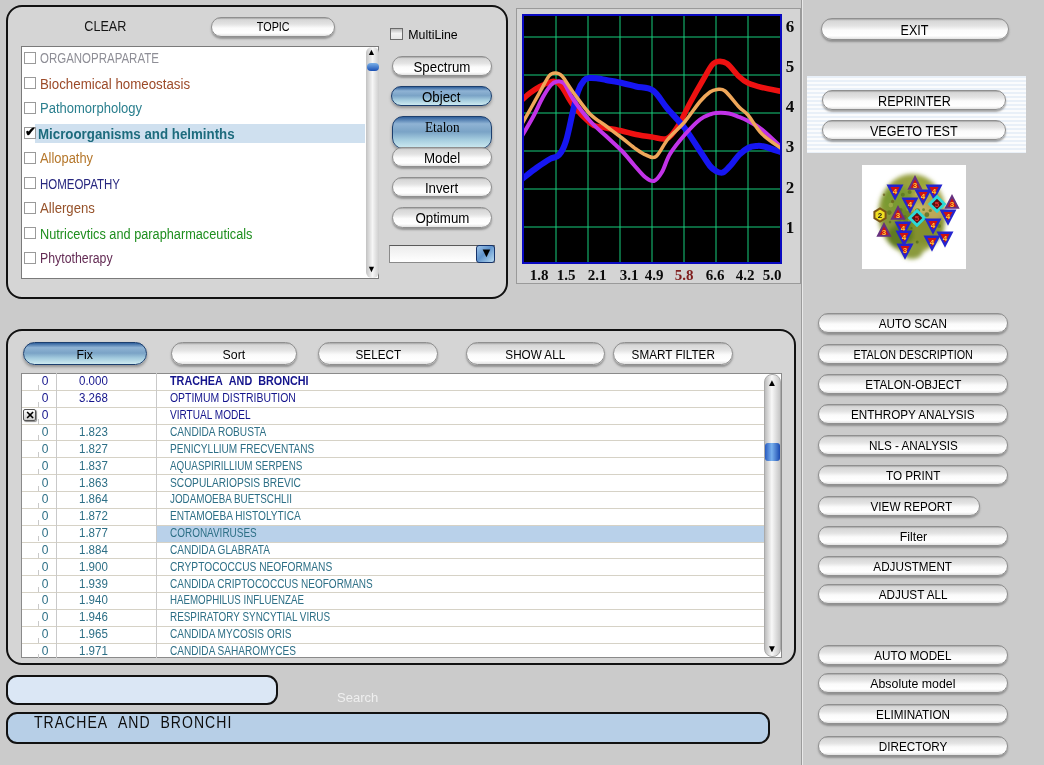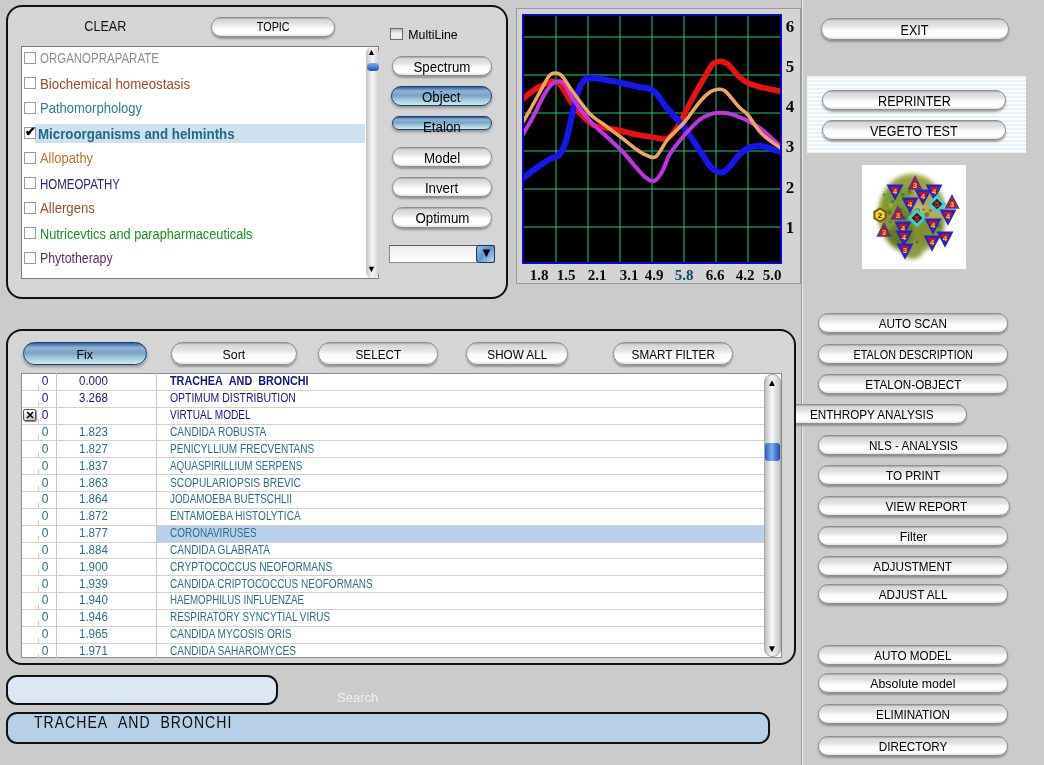--- a/index.html
+++ b/index.html
@@ -55,21 +55,21 @@
 <div class="abs" style="left:366px;top:47px;width:13px;height:231px;background:linear-gradient(90deg,#c2c2c2,#f6f6f6 50%,#cdcdcd);border-radius:6px;"></div>
 <div class="lbl" style="left:367px;top:47px;font-size:9px;color:#000;">▲</div>
 <div class="lbl" style="left:367px;top:264px;font-size:9px;color:#000;">▼</div>
 <div class="abs" style="left:367px;top:63px;width:12px;height:8px;border-radius:4px;background:linear-gradient(#7ab0e8,#1a50b4);"></div>
 
 <div class="abs" style="left:390px;top:28px;width:13px;height:12px;border:1px solid #6a6a6a;background:linear-gradient(#b8b8b8,#f2f2f2 45%,#e6e6e6);"></div>
 <div class="lbl" style="left:407px;top:27px;font-size:13px;color:#000;"><span class="t95">MultiLine</span></div>
 
 <div class="btn" style="left:392px;top:56px;width:100px;height:20px;border-radius:11px;font-size:14px;line-height:20px;"><span class="t95">Spectrum</span></div>
 <div class="btnb" style="left:391px;top:86px;width:101px;height:20px;border-radius:11px;font-size:14px;line-height:20px;"><span class="t95">Object</span></div>
-<div class="btnb" style="left:392px;top:116px;width:100px;height:14px;border-radius:11px;font-size:14px;line-height:21px;"><span class="t95">Etalon</span></div>
+<div class="btnb" style="left:392px;top:116px;width:100px;height:33px;border-radius:11px;font-size:14px;line-height:21px;font-family:Liberation Serif, serif;"><span class="t95">Etalon</span></div>
 <div class="btn" style="left:392px;top:147px;width:100px;height:20px;border-radius:11px;font-size:14px;line-height:20px;"><span class="t95">Model</span></div>
 <div class="btn" style="left:392px;top:177px;width:100px;height:20px;border-radius:11px;font-size:14px;line-height:20px;"><span class="t95">Invert</span></div>
 <div class="btn" style="left:392px;top:207px;width:100px;height:21px;border-radius:11px;font-size:14px;line-height:21px;"><span class="t95">Optimum</span></div>
 
 <div class="abs" style="left:389px;top:245px;width:106px;height:18px;border:1px solid #8a8a8a;border-top-color:#5a5a5a;background:linear-gradient(#ececec,#ffffff);"></div>
 <div class="abs" style="left:476px;top:245px;width:19px;height:18px;border:1px solid #16336a;border-radius:3px;background:linear-gradient(135deg,#9cc2e8 0%,#5f93cc 45%,#b9dcf2 100%);"></div>
 <div class="lbl" style="left:480px;top:245px;font-size:13px;color:#000;">▼</div>
 
 <div class="abs" style="left:516px;top:8px;width:285px;height:276px;background:#d4d4d4;border:1px solid #9a9a9a;"></div>
 <div class="abs" style="left:522px;top:14px;width:260px;height:250px;background:#000;border:2px solid #0a0ac0;">
@@ -103,21 +103,21 @@
 <div class="lbl" style="left:783px;top:97px;width:14px;text-align:center;font-family:'Liberation Serif',serif;font-weight:bold;font-size:17px;color:#0a0a0a;">4</div>
 <div class="lbl" style="left:783px;top:137px;width:14px;text-align:center;font-family:'Liberation Serif',serif;font-weight:bold;font-size:17px;color:#0a0a0a;">3</div>
 <div class="lbl" style="left:783px;top:178px;width:14px;text-align:center;font-family:'Liberation Serif',serif;font-weight:bold;font-size:17px;color:#0a0a0a;">2</div>
 <div class="lbl" style="left:783px;top:218px;width:14px;text-align:center;font-family:'Liberation Serif',serif;font-weight:bold;font-size:17px;color:#0a0a0a;">1</div>
 
 <div class="lbl" style="left:525px;top:267px;width:28px;text-align:center;font-family:'Liberation Serif',serif;font-weight:bold;font-size:15px;color:#0a0a0a;">1.8</div>
 <div class="lbl" style="left:552px;top:267px;width:28px;text-align:center;font-family:'Liberation Serif',serif;font-weight:bold;font-size:15px;color:#0a0a0a;">1.5</div>
 <div class="lbl" style="left:583px;top:267px;width:28px;text-align:center;font-family:'Liberation Serif',serif;font-weight:bold;font-size:15px;color:#0a0a0a;">2.1</div>
 <div class="lbl" style="left:615px;top:267px;width:28px;text-align:center;font-family:'Liberation Serif',serif;font-weight:bold;font-size:15px;color:#0a0a0a;">3.1</div>
 <div class="lbl" style="left:640px;top:267px;width:28px;text-align:center;font-family:'Liberation Serif',serif;font-weight:bold;font-size:15px;color:#0a0a0a;">4.9</div>
-<div class="lbl" style="left:670px;top:267px;width:28px;text-align:center;font-family:'Liberation Serif',serif;font-weight:bold;font-size:15px;color:#0c4a6e;">5.8</div>
+<div class="lbl" style="left:670px;top:267px;width:28px;text-align:center;font-family:'Liberation Serif',serif;font-weight:bold;font-size:15px;color:#7f1d1d;">5.8</div>
 <div class="lbl" style="left:701px;top:267px;width:28px;text-align:center;font-family:'Liberation Serif',serif;font-weight:bold;font-size:15px;color:#0a0a0a;">6.6</div>
 <div class="lbl" style="left:731px;top:267px;width:28px;text-align:center;font-family:'Liberation Serif',serif;font-weight:bold;font-size:15px;color:#0a0a0a;">4.2</div>
 <div class="lbl" style="left:758px;top:267px;width:28px;text-align:center;font-family:'Liberation Serif',serif;font-weight:bold;font-size:15px;color:#0a0a0a;">5.0</div>
 
 <div class="abs" style="left:801px;top:0;width:1px;height:765px;background:#9b9b9b;"></div>
 <div class="abs" style="left:802px;top:0;width:1px;height:765px;background:#e9e9e9;"></div>
 
 <div class="btn" style="left:821px;top:18px;width:188px;height:22px;border-radius:12px;font-size:14px;line-height:22px;"><span class="t9">EXIT</span></div>
 <div class="abs" style="left:807px;top:76px;width:219px;height:77px;background:repeating-linear-gradient(180deg,#e9f0f8 0px,#e9f0f8 2px,#fbfcfd 2px,#fbfcfd 4px);"></div>
 <div class="btn" style="left:822px;top:90px;width:184px;height:20px;border-radius:11px;font-size:14px;line-height:20px;"><span class="t9">REPRINTER</span></div>
@@ -218,37 +218,37 @@
         <text x="83" y="75.8" font-size="8" fill="#ffc832">4</text>
         <polygon points="36.5,79.8 49.5,79.8 43.0,92.2" fill="#cf1212" stroke="#2424cf" stroke-width="2.4"></polygon>
         <text x="43" y="87.8" font-size="8" fill="#ffc832">3</text>
       </g>
     </svg>
 </div>
 
 <div class="btn" style="left:818px;top:313px;width:190px;height:20px;border-radius:11px;font-size:13px;line-height:20px;"><span class="t9">AUTO SCAN</span></div>
 <div class="btn" style="left:818px;top:344px;width:190px;height:20px;border-radius:11px;font-size:12px;line-height:20px;"><span class="t9">ETALON DESCRIPTION</span></div>
 <div class="btn" style="left:818px;top:374px;width:190px;height:20px;border-radius:11px;font-size:13px;line-height:20px;"><span class="t9">ETALON-OBJECT</span></div>
-<div class="btn" style="left:777px;top:404px;width:190px;height:20px;border-radius:11px;font-size:13px;line-height:20px;"><span class="t9">ENTHROPY ANALYSIS</span></div>
+<div class="btn" style="left:818px;top:404px;width:190px;height:20px;border-radius:11px;font-size:13px;line-height:20px;"><span class="t9">ENTHROPY ANALYSIS</span></div>
 <div class="btn" style="left:818px;top:435px;width:190px;height:20px;border-radius:10px;font-size:13px;line-height:20px;"><span class="t9">NLS - ANALYSIS</span></div>
 <div class="btn" style="left:818px;top:465px;width:190px;height:20px;border-radius:11px;font-size:13px;line-height:20px;"><span class="t9">TO PRINT</span></div>
-<div class="btn" style="left:818px;top:496px;width:192px;height:20px;border-radius:11px;font-size:13px;line-height:20px;padding-left:24px;"><span class="t9">VIEW REPORT</span></div>
+<div class="btn" style="left:818px;top:496px;width:162px;height:20px;border-radius:11px;font-size:13px;line-height:20px;padding-left:24px;"><span class="t9">VIEW REPORT</span></div>
 <div class="btn" style="left:818px;top:526px;width:190px;height:20px;border-radius:11px;font-size:13px;line-height:20px;"><span class="t95">Filter</span></div>
 <div class="btn" style="left:818px;top:556px;width:190px;height:20px;border-radius:11px;font-size:13px;line-height:20px;"><span class="t9">ADJUSTMENT</span></div>
 <div class="btn" style="left:818px;top:584px;width:190px;height:20px;border-radius:11px;font-size:13px;line-height:20px;"><span class="t9">ADJUST ALL</span></div>
 <div class="btn" style="left:818px;top:645px;width:190px;height:20px;border-radius:11px;font-size:13px;line-height:20px;"><span class="t9">AUTO MODEL</span></div>
 <div class="btn" style="left:818px;top:673px;width:190px;height:20px;border-radius:11px;font-size:13px;line-height:20px;"><span class="t95">Absolute model</span></div>
 <div class="btn" style="left:818px;top:704px;width:190px;height:20px;border-radius:11px;font-size:13px;line-height:20px;"><span class="t9">ELIMINATION</span></div>
 <div class="btn" style="left:818px;top:736px;width:190px;height:20px;border-radius:11px;font-size:13px;line-height:20px;"><span class="t9">DIRECTORY</span></div>
 
 <div class="panel" style="left:6px;top:329px;width:790px;height:336px;"></div>
 <div class="btnb" style="left:23px;top:342px;width:124px;height:23px;border-radius:12px;font-size:13px;line-height:23px;"><span class="t95">Fix</span></div>
 <div class="btn" style="left:171px;top:342px;width:126px;height:23px;border-radius:12px;font-size:13px;line-height:23px;"><span class="t95">Sort</span></div>
 <div class="btn" style="left:318px;top:342px;width:120px;height:23px;border-radius:12px;font-size:13px;line-height:23px;"><span class="t9">SELECT</span></div>
-<div class="btn" style="left:466px;top:342px;width:102px;height:23px;border-radius:12px;font-size:13px;line-height:23px;"><span class="t9">SHOW ALL</span></div>
+<div class="btn" style="left:466px;top:342px;width:139px;height:23px;border-radius:12px;font-size:13px;line-height:23px;"><span class="t9">SHOW ALL</span></div>
 <div class="btn" style="left:613px;top:342px;width:120px;height:23px;border-radius:12px;font-size:13px;line-height:23px;"><span class="t9">SMART FILTER</span></div>
 
 <div class="abs" style="left:21px;top:373px;width:761px;height:285px;background:#fff;border:1px solid #8a8a8a;"></div>
 <div class="abs" style="left:156px;top:525px;width:608px;height:17px;background:#b9d1ea;"></div>
 <div class="lbl row0" style="left:38px;top:374px;width:14px;text-align:center;font-size:12px;">0</div>
 <div class="lbl row0" style="left:79px;top:374px;font-size:12px;transform:scaleX(.96);transform-origin:0 50%;">0.000</div>
 <div class="lbl row0" style="left:170px;top:374px;font-size:12px;font-weight:bold;transform:scaleX(0.9);transform-origin:0 50%;">TRACHEA&nbsp;&nbsp;AND&nbsp;&nbsp;BRONCHI</div>
 <div class="abs" style="left:38px;top:385px;width:1px;height:5px;background:#c9c9c9;"></div>
 <div class="hln" style="left:22px;top:390px;width:742px;"></div>
 <div class="lbl row0" style="left:38px;top:391px;width:14px;text-align:center;font-size:12px;">0</div>

